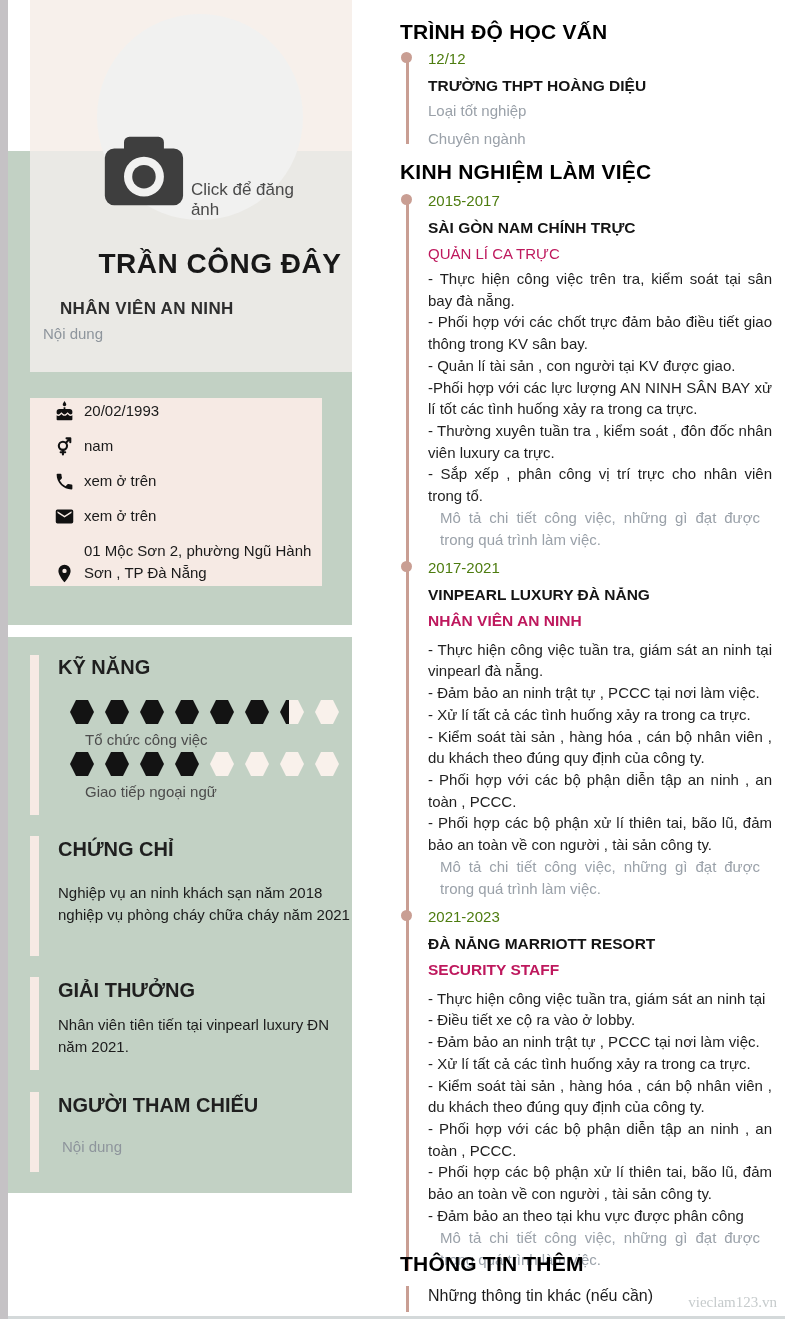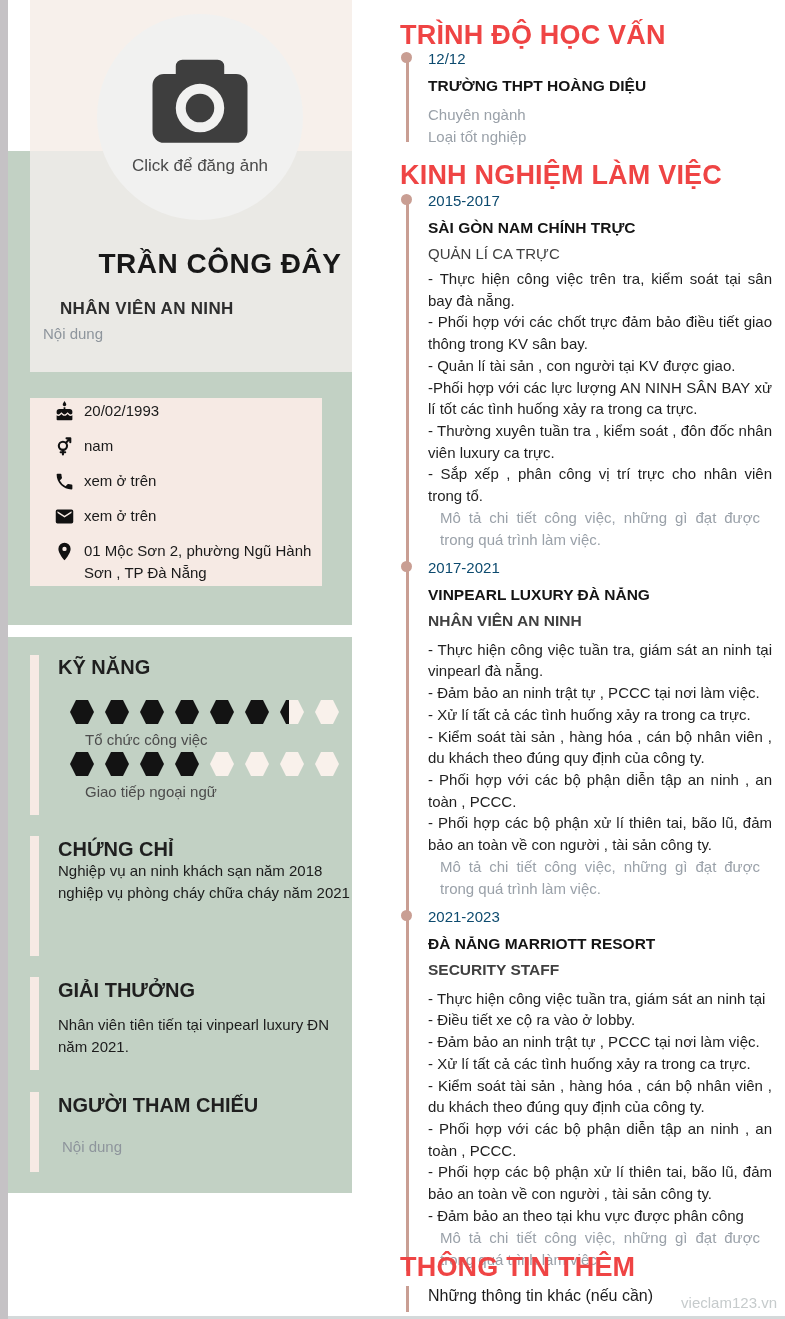--- a/index.html
+++ b/index.html
@@ -16,74 +16,74 @@
   .strip{position:absolute;left:0;top:0;width:8px;height:1319px;background:var(--strip);}
   .bottom-edge{position:absolute;left:8px;bottom:0;width:777px;height:3px;background:var(--edge);}
 
   
   .pink{position:absolute;left:30px;top:0;width:322px;height:151px;background:var(--pink);}
   .green1{position:absolute;left:8px;top:151px;width:344px;height:474px;background:var(--green);}
   .green2{position:absolute;left:8px;top:637px;width:344px;height:556px;background:var(--green);}
   .grayblock{position:absolute;left:30px;top:151px;width:322px;height:221px;background:var(--grayblock);}
 
   .photo{position:absolute;left:97px;top:14px;width:206px;height:206px;border-radius:50%;
-         background:var(--circle);display:flex;flex-direction:column;align-items:center;
+         background:var(--circle);display:flex;flex-direction:row;align-items:flex-end;
          padding-top:36px;cursor:pointer;}
   .photo svg{display:block;}
   .photo-caption{margin-top:6px;font-size:17px;color:#4a4a4a;}
 
   .cv-name{position:absolute;left:30px;top:248px;width:380px;text-align:center;
            font-size:28px;font-weight:bold;color:#181818;letter-spacing:.5px;}
   .cv-title{position:absolute;left:60px;top:299px;font-size:17px;font-weight:bold;color:#2e2e2e;letter-spacing:.3px;}
   .cv-summary{position:absolute;left:43px;top:325px;font-size:15px;color:var(--phL);}
 
   .bar{position:absolute;width:9px;background:var(--cream);}
   .bar.contact{left:30px;top:398px;height:188px;}
   .bar.skills{left:30px;top:655px;height:160px;}
   .bar.certs{left:30px;top:836px;height:120px;}
   .bar.awards{left:30px;top:977px;height:93px;}
   .bar.refs{left:30px;top:1092px;height:80px;}
 
   .contact{position:absolute;left:54px;top:400px;width:292px;}
-  .c-row{display:flex;align-items:flex-start;margin-bottom:13px;}
+  .c-row{display:flex;align-items:flex-end;margin-bottom:13px;}
   .c-icon{width:21px;height:21px;flex:0 0 21px;margin-top:1px;}
   .c-val{margin-left:9px;font-size:15px;line-height:22px;color:#1a1a1a;}
 
   .l-head{position:absolute;left:58px;font-size:20px;font-weight:bold;color:var(--head);}
   .l-body{position:absolute;left:58px;font-size:15px;line-height:22px;color:#1c1c1c;}
 
   .hexrow{position:absolute;left:70px;display:flex;}
   .hex{width:24px;height:26px;margin-right:11px;background:var(--hexEmpty);
        clip-path:polygon(25% 4%,75% 4%,100% 50%,75% 96%,25% 96%,0% 50%);}
   .hex.full{background:var(--ink);}
   .hex.half{background:linear-gradient(90deg,var(--ink) 0 38%,var(--hexEmpty) 38% 100%);}
   .skill-label{position:absolute;left:85px;font-size:15px;color:#4c4c4c;}
 
   .ref-ph{position:absolute;left:62px;top:1138px;font-size:15px;color:var(--phL);}
 
   
-  .r-head{position:absolute;left:400px;font-size:27px;font-weight:bold;color:#ef4444;letter-spacing:.2px;}
+  .r-head{position:absolute;left:400px;font-size:21px;font-weight:bold;color:#000000;letter-spacing:.2px;}
   .tl{position:absolute;left:400px;width:372px;padding-left:28px;}
   .tl::before{content:"";position:absolute;left:6px;width:3px;background:var(--rose);top:10px;bottom:6px;}
   .tl.edu{top:48px;} .tl.exp{top:190px;}
   .entry{position:relative;}
   .tdot{position:absolute;left:-27px;top:4px;width:11px;height:11px;border-radius:50%;background:var(--rose);}
-  .period{font-size:15px;line-height:22px;color:#0c4a6e;margin-bottom:4px;}
+  .period{font-size:15px;line-height:22px;color:#4d7c0f;margin-bottom:4px;}
   .company{font-size:15.5px;line-height:24px;font-weight:bold;color:#141414;margin-bottom:2px;}
-  .role{font-size:15px;line-height:24px;color:#404040;margin-bottom:2px;}
+  .role{font-size:15px;line-height:24px;color:#be185d;margin-bottom:2px;}
   .role.strong{font-weight:bold;font-size:15.5px;}
   .ph{font-size:15px;line-height:22px;color:var(--phR);text-align:justify;margin:0 12px 6px;}
   .jline{font-size:15px;line-height:21.7px;color:#1f1f1f;text-align:justify;}
   .job{position:relative;margin-bottom:3px;}
   .edu-ph{font-size:15px;line-height:22px;color:var(--phR);}
 
   .info-row{position:relative;left:400px;top:1284px;width:372px;padding-left:28px;position:absolute;}
   .info-row::before{content:"";position:absolute;left:6px;top:2px;width:3px;height:26px;background:var(--rose);}
   .info-text{font-size:16px;line-height:24px;color:#1c1c1c;}
-  .watermark{position:absolute;right:8px;top:1294px;font-size:15px;color:var(--wm);}
+  .watermark{position:absolute;right:8px;top:1294px;font-size:15px;color:var(--wm);font-family:Liberation Serif, serif;}
 </style>
 </head>
 <body>
 
 <div class="page">
   <div class="strip"></div>
 
   <div class="pink"></div>
   <div class="green1"></div>
   <div class="green2"></div>
@@ -160,38 +160,38 @@
       <span class="hex full"></span>
       <span class="hex empty"></span>
       <span class="hex empty"></span>
       <span class="hex empty"></span>
       <span class="hex empty"></span>
     </div>
   <div class="skill-label" style="top:783px">Giao tiếp ngoại ngữ</div>
 
   <div class="bar certs"></div>
   <div class="l-head" style="top:838px">CHỨNG CHỈ</div>
-  <div class="l-body" style="top:860px;width:292px">Nghiệp vụ an ninh khách sạn năm 2018 nghiệp vụ phòng cháy chữa cháy năm 2021</div>
+  <div class="l-body" style="top:882px;width:292px">Nghiệp vụ an ninh khách sạn năm 2018 nghiệp vụ phòng cháy chữa cháy năm 2021</div>
 
   <div class="bar awards"></div>
   <div class="l-head" style="top:979px">GIẢI THƯỞNG</div>
   <div class="l-body" style="top:1014px;width:296px">Nhân viên tiên tiến tại vinpearl luxury ĐN năm 2021.</div>
 
   <div class="bar refs"></div>
   <div class="l-head" style="top:1094px">NGƯỜI THAM CHIẾU</div>
   <div class="ref-ph">Nội dung</div>
 
   <div class="r-head" style="top:20px">TRÌNH ĐỘ HỌC VẤN</div>
   <div class="tl edu">
     <div class="entry">
       <span class="tdot"></span>
       <div class="period">12/12</div>
       <div class="company">TRƯỜNG THPT HOÀNG DIỆU</div>
+      <div class="edu-ph">Loại tốt nghiệp</div>
       <div class="edu-ph" style="margin-top:6px">Chuyên ngành</div>
-      <div class="edu-ph">Loại tốt nghiệp</div>
     </div>
   </div>
 
   <div class="r-head" style="top:160px">KINH NGHIỆM LÀM VIỆC</div>
   <div class="tl exp">
 
     <div class="job">
       <span class="tdot"></span>
       <div class="period">2015-2017</div>
       <div class="company">SÀI GÒN NAM CHÍNH TRỰC</div>

